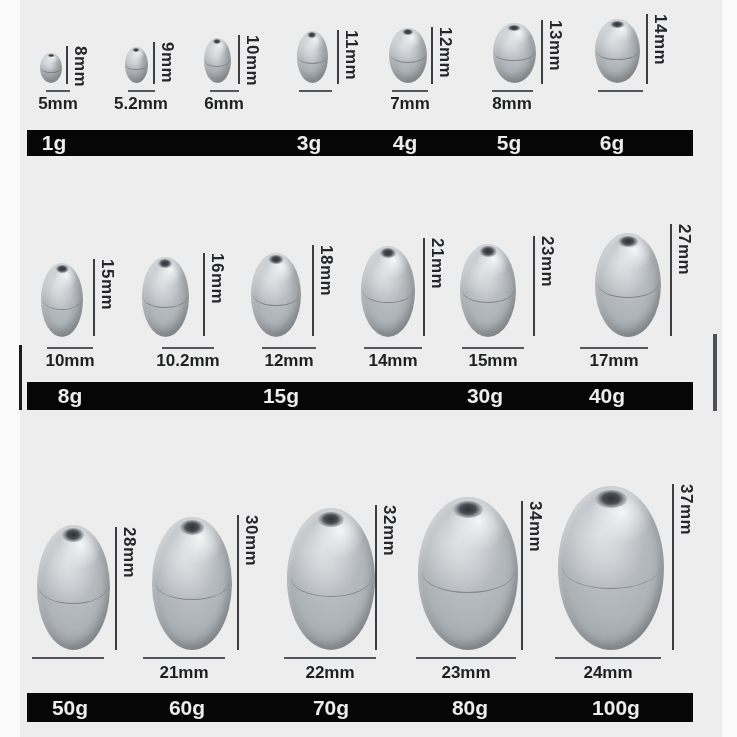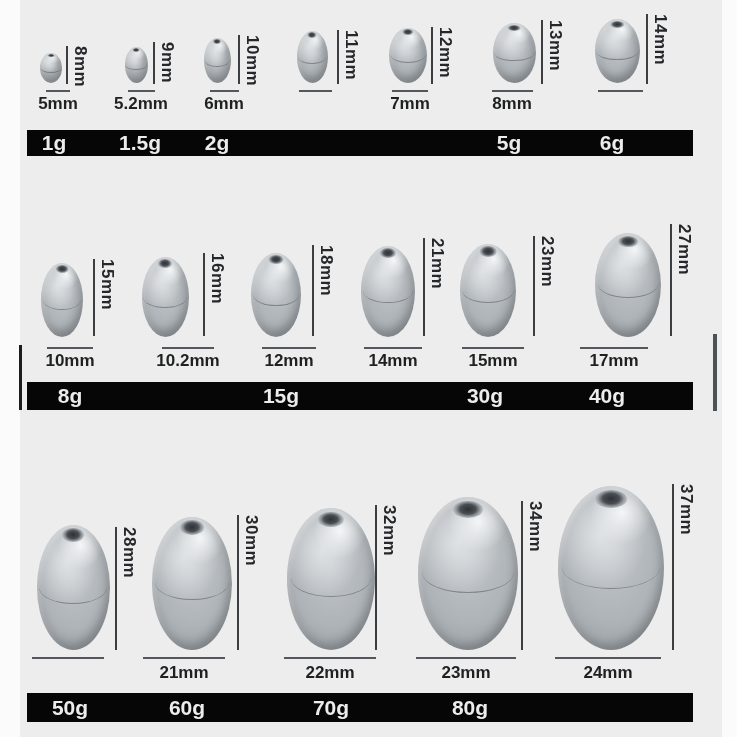--- a/index.html
+++ b/index.html
@@ -121,51 +121,51 @@
     </div>
     <div class="it i12">
       <div class="sinker">
           <div class="hole"></div>
           <div class="seam"></div>
         </div>
       <div class="vline"></div>
       <div class="vlabel">9mm</div>
       <div class="dline"></div>
       <div class="dlabel">5.2mm</div>
-      <div class="wlabel">1.5g</div>
     </div>
     <div class="it i13">
       <div class="sinker">
           <div class="hole"></div>
           <div class="seam"></div>
         </div>
       <div class="vline"></div>
       <div class="vlabel">10mm</div>
       <div class="dline"></div>
       <div class="dlabel">6mm</div>
-      <div class="wlabel">2g</div>
     </div>
     <div class="it i14">
       <div class="sinker">
           <div class="hole"></div>
           <div class="seam"></div>
         </div>
       <div class="vline"></div>
       <div class="vlabel">11mm</div>
       <div class="dline"></div>
+      <div class="wlabel">3g</div>
     </div>
     <div class="it i15">
       <div class="sinker">
           <div class="hole"></div>
           <div class="seam"></div>
         </div>
       <div class="vline"></div>
       <div class="vlabel">12mm</div>
       <div class="dline"></div>
       <div class="dlabel">7mm</div>
+      <div class="wlabel">4g</div>
     </div>
     <div class="it i16">
       <div class="sinker">
           <div class="hole"></div>
           <div class="seam"></div>
         </div>
       <div class="vline"></div>
       <div class="vlabel">13mm</div>
       <div class="dline"></div>
       <div class="dlabel">8mm</div>
@@ -300,15 +300,16 @@
     </div>
     <div class="it i35">
       <div class="sinker">
           <div class="hole"></div>
           <div class="seam"></div>
         </div>
       <div class="vline"></div>
       <div class="vlabel">37mm</div>
       <div class="dline"></div>
       <div class="dlabel">24mm</div>
+      <div class="wlabel">100g</div>
     </div>
   </section>
 </div>
 
 </body></html>

